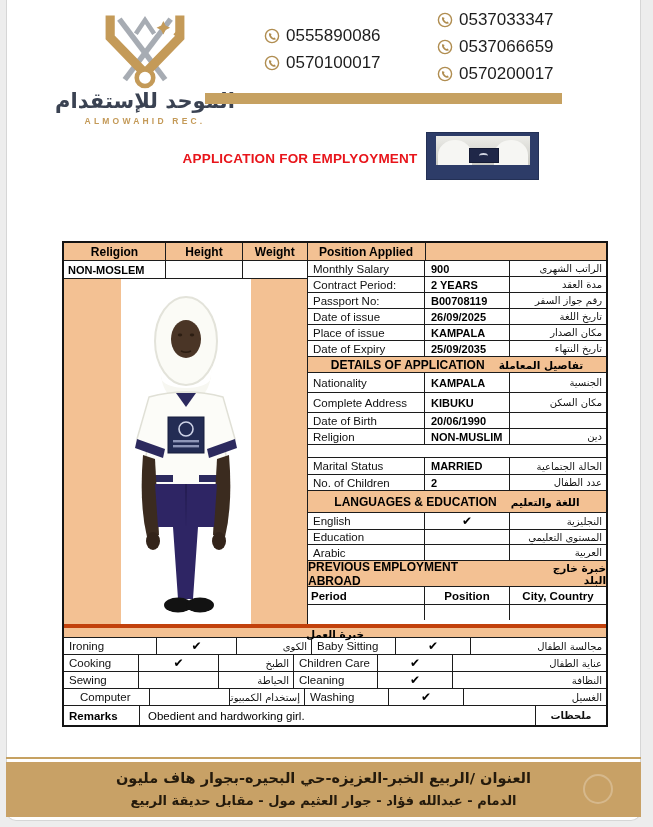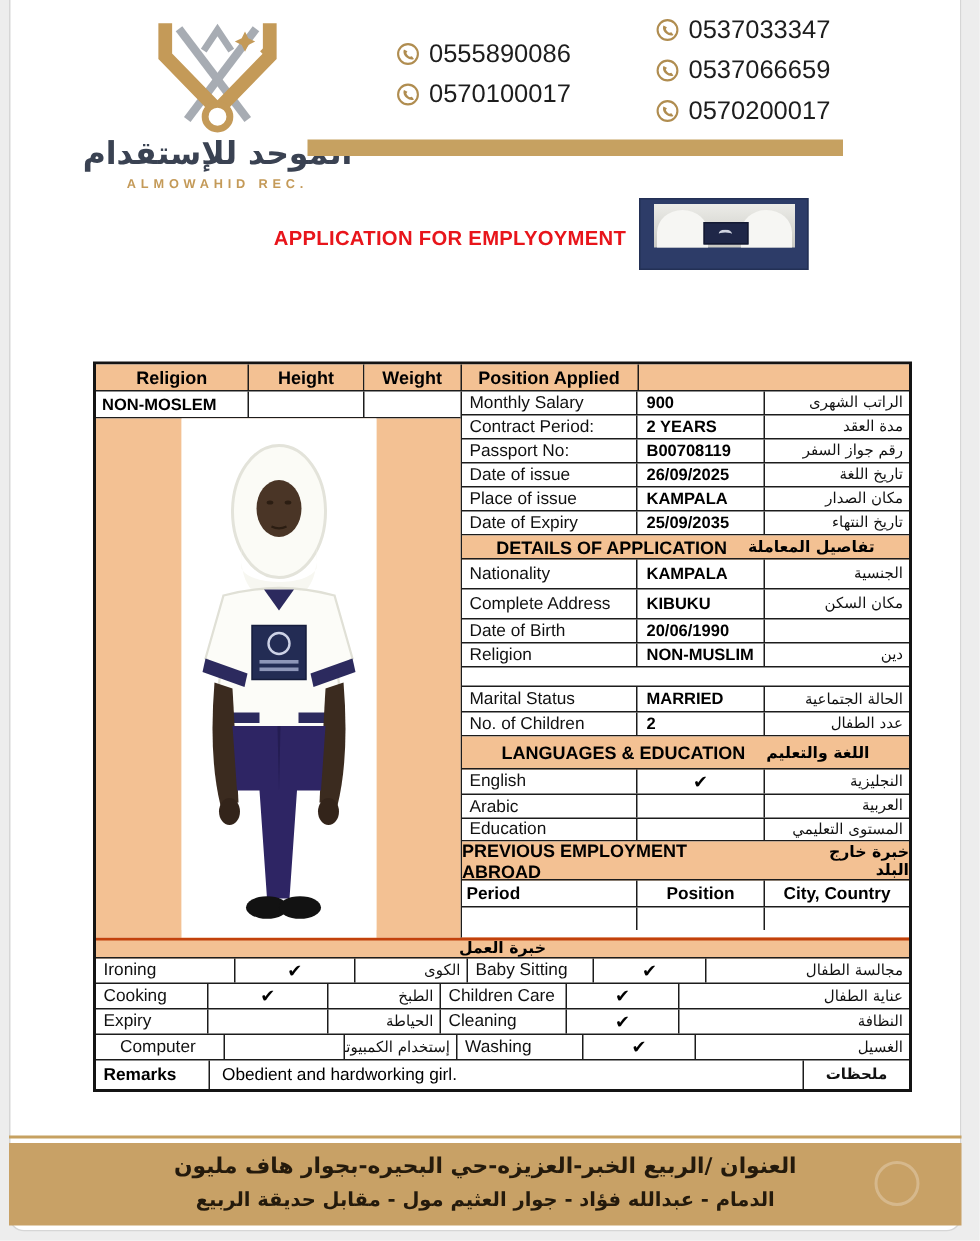--- a/index.html
+++ b/index.html
@@ -254,71 +254,71 @@
         <div class="tr peach sec-hd" style="height:22px;">
           <span>LANGUAGES  &amp; EDUCATION</span>
           <span class="ar-part">اللغة والتعليم</span>
         </div>
 
         <div class="tr" style="height:17px;">
           <div class="td lbl" style="width:117px;">English</div>
           <div class="td chk" style="width:85px;">✔</div>
           <div class="td ar last" style="flex:1;">النجليزية</div>
         </div>
-        <div class="tr" style="height:16px;">
-          <div class="td lbl" style="width:117px;">Arabic</div>
-          <div class="td chk" style="width:85px;"></div>
-          <div class="td ar last" style="flex:1;">العربية</div>
-        </div>
         <div class="tr" style="height:15px;">
           <div class="td lbl" style="width:117px;">Education</div>
           <div class="td chk" style="width:85px;"></div>
           <div class="td ar last" style="flex:1;">المستوى التعليمي</div>
         </div>
+        <div class="tr" style="height:16px;">
+          <div class="td lbl" style="width:117px;">Arabic</div>
+          <div class="td chk" style="width:85px;"></div>
+          <div class="td ar last" style="flex:1;">العربية</div>
+        </div>
 
         <div class="tr peach sec-hd" style="height:26px;">
           <span>PREVIOUS EMPLOYMENT ABROAD</span>
           <span class="ar-part">خبرة خارج البلد</span>
         </div>
 
         <div class="tr" style="height:18px;border-bottom-width:1.5px;">
           <div class="td" style="width:117px;font-size:11.5px;font-weight:bold;padding-left:3px;">Period</div>
           <div class="td" style="width:85px;font-size:11.5px;font-weight:bold;justify-content:center;">Position</div>
           <div class="td last" style="flex:1;font-size:11.5px;font-weight:bold;justify-content:center;">City, Country</div>
         </div>
         <div class="tr" style="height:15px;border-bottom:none;">
           <div class="td" style="width:117px;"></div>
           <div class="td" style="width:85px;"></div>
           <div class="td last" style="flex:1;"></div>
         </div>
       </div>
     </div>
 
-    <div class="tr peach" style="height:14px;justify-content:center;align-items:flex-end;border-top:2px solid #c2410c;">
+    <div class="tr peach" style="height:14px;justify-content:center;align-items:flex-start;border-top:4px solid #c2410c;">
       <span class="ar-part" style="direction:rtl;font-family:'DejaVu Sans',sans-serif;font-size:10.5px;font-weight:bold;">خبرة العمل</span>
     </div>
 
     <div class="tr" style="height:17px;">
       <div class="td lbl" style="width:93px;">Ironing</div>
       <div class="td chk" style="width:80px;">✔</div>
       <div class="td ar" style="width:75px;">الكوى</div>
       <div class="td lbl" style="width:84px;">Baby Sitting</div>
       <div class="td chk" style="width:75px;">✔</div>
       <div class="td ar last" style="flex:1;">مجالسة الطفال</div>
     </div>
     <div class="tr" style="height:17px;">
       <div class="td lbl" style="width:75px;">Cooking</div>
       <div class="td chk" style="width:80px;">✔</div>
       <div class="td ar" style="width:75px;">الطبخ</div>
       <div class="td lbl" style="width:84px;">Children Care</div>
       <div class="td chk" style="width:75px;">✔</div>
       <div class="td ar last" style="flex:1;">عناية الطفال</div>
     </div>
     <div class="tr" style="height:17px;">
-      <div class="td lbl" style="width:75px;">Expiry</div>
+      <div class="td lbl" style="width:75px;">Sewing</div>
       <div class="td chk" style="width:80px;"></div>
       <div class="td ar" style="width:75px;">الحياطة</div>
       <div class="td lbl" style="width:84px;">Cleaning</div>
       <div class="td chk" style="width:75px;">✔</div>
       <div class="td ar last" style="flex:1;">النظافة</div>
     </div>
     <div class="tr" style="height:17px;border-bottom-width:1.5px;">
       <div class="td lbl" style="width:75px;margin-left:11px;">Computer</div>
       <div class="td chk" style="width:80px;"></div>
       <div class="td ar" style="width:75px;">إستخدام الكمبيوتر</div>

